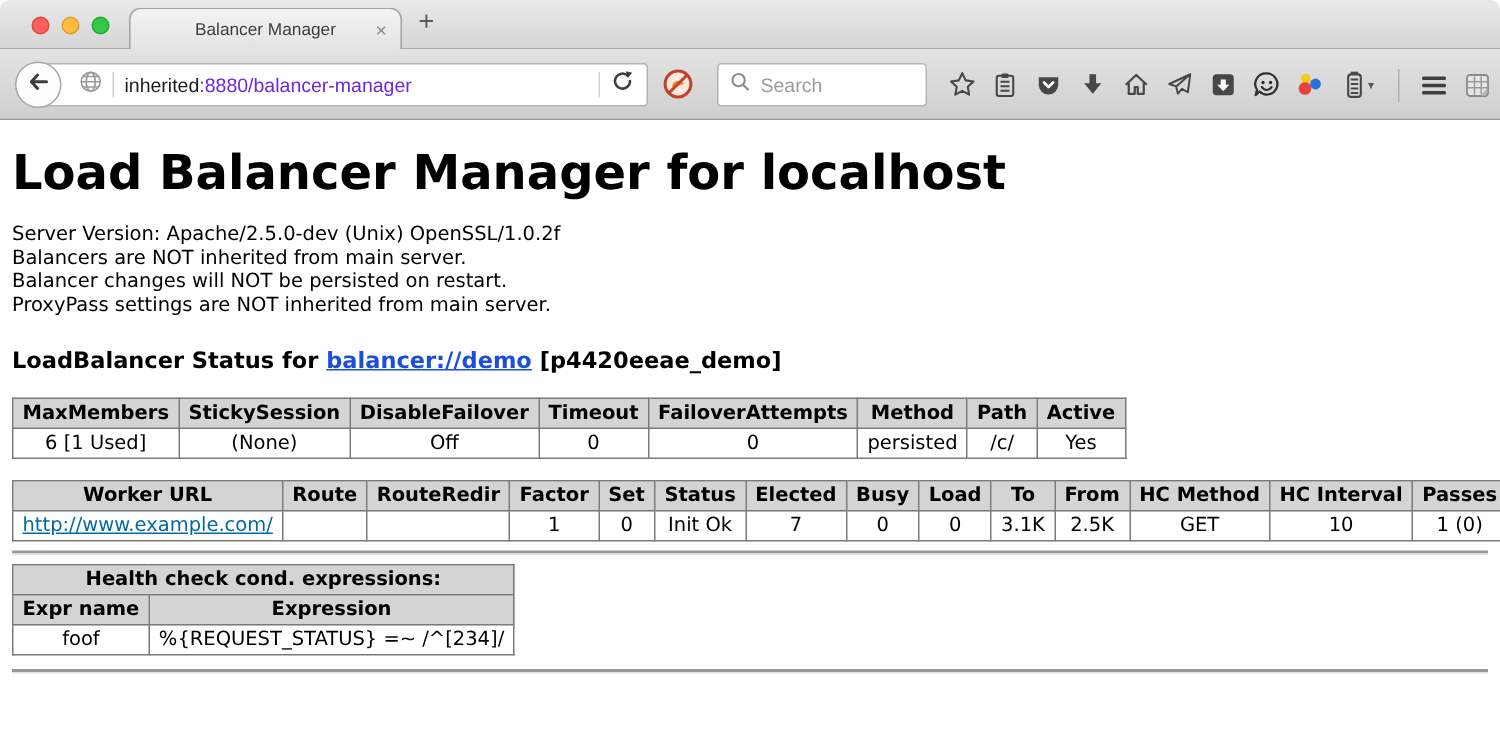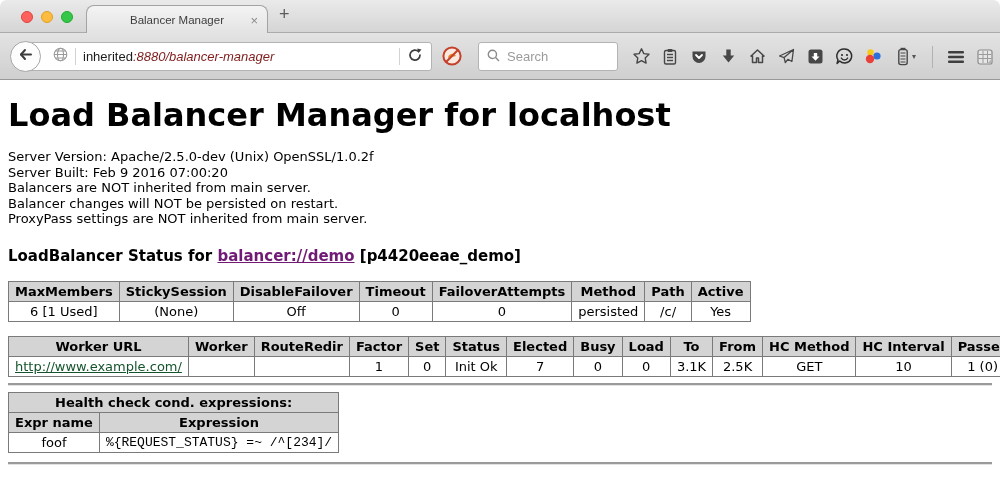--- a/index.html
+++ b/index.html
@@ -28,46 +28,46 @@
              border-bottom:1px solid #989898; position:relative; }
   .back-btn { position:absolute; left:10px; top:8px; width:31px; height:31px; border-radius:50%;
               background:#fdfdfd; border:1px solid #a6a6a6; z-index:2;
               display:flex; align-items:center; justify-content:center; }
   .urlbar { position:absolute; left:28px; top:9px; width:404px; height:29px; background:#fff;
             border:1px solid #b3b3b3; border-radius:3px; display:flex; align-items:center;
             padding:0 8px 0 24px; }
   .vsep { width:1px; height:17px; background:#d2d2d2; margin:0 7px; flex:none; }
   .url-text { font-size:13px; white-space:nowrap; flex:1; overflow:hidden; }
   .url-host { color:#1c1c1c; }
-  .url-path { color:#7f1d1d;font-style:italic; }
+  .url-path { color:#6d28d9; }
   .block-icon { position:absolute; left:441px; top:12px; }
   .searchbox { position:absolute; left:478px; top:9px; width:140px; height:29px; background:#fff;
                border:1px solid #b3b3b3; border-radius:3px; display:flex; align-items:center; padding:12px 8px; }
   .search-ph { font-size:13px; color:#9b9b9b; margin-left:7px; }
   .tb-icons { position:absolute; left:631px; top:0; height:47px; display:flex; align-items:center; gap:9px; }
   .tbicon { width:20px; height:20px; display:flex; align-items:center; justify-content:center; }
   .caret { font-size:8px; color:#555; margin-left:1px; }
   .toolsep { width:1px; height:22px; background:#b2b2b2; margin:0 4px; }
 
   
   .content { padding:0 8px; font-family:"DejaVu Sans","Liberation Sans",sans-serif; color:#000; }
   h1.page-title { font-size:32px; font-weight:bold; margin:16px 0 0 0; }
   .info { margin-top:15px; font-size:13px; line-height:15.5px; }
   .status-line { margin-top:20px; font-size:15px; font-weight:bold; }
-  .status-line a { color:#701a75; text-decoration:underline; }
+  .status-line a { color:#1d4ed8; text-decoration:underline; }
   table { border-collapse:collapse; font-size:13px; }
   th, td { border:1px solid #7a7a7a; padding:2px 6px; text-align:center; white-space:nowrap; }
   th { background:#d4d4d4; font-weight:bold; }
   td { background:#fff; }
   td.cell-left { text-align:left; }
-  td a { color:#14532d; }
+  td a { color:#0369a1; }
   .tbl-balancer { margin-top:16px; }
   .tbl-worker { margin-top:14px; }
   .tbl-health { margin-top:2px; }
-  .tbl-health td.expr { text-align:right;font-family:Liberation Mono, monospace; }
+  .tbl-health td.expr { text-align:right; }
   hr.rule { border:none; border-top:2px solid #9a9a9a; border-bottom:1px solid #e2e2e2;
             height:0; margin:6px 0; }
 </style>
 </head>
 <body>
 
 <div class="window">
 
   <div class="titlebar">
     <div class="lights">
@@ -230,21 +230,20 @@
           </svg>
       </span>
     </div>
   </div>
 
   <div class="content">
     <h1 class="page-title">Load Balancer Manager for localhost</h1>
 
     <div class="info">
       <div>Server Version: Apache/2.5.0-dev (Unix) OpenSSL/1.0.2f</div>
-      <div>Server Built: Feb 9 2016 07:00:20</div>
       <div>Balancers are NOT inherited from main server.</div>
       <div>Balancer changes will NOT be persisted on restart.</div>
       <div>ProxyPass settings are NOT inherited from main server.</div>
     </div>
 
     <div class="status-line">
       <span>LoadBalancer Status for</span>
       <a href="#">balancer://demo</a>
       <span>[p4420eeae_demo]</span>
     </div>
@@ -271,21 +270,21 @@
         <td>/c/</td>
         <td>Yes</td>
       </tr>
     </tbody>
       </table>
 
     <table class="tbl-worker">
       <tbody>
           <tr>
         <th>Worker URL</th>
-        <th>Worker</th>
+        <th>Route</th>
         <th>RouteRedir</th>
         <th>Factor</th>
         <th>Set</th>
         <th>Status</th>
         <th>Elected</th>
         <th>Busy</th>
         <th>Load</th>
         <th>To</th>
         <th>From</th>
         <th>HC Method</th>

